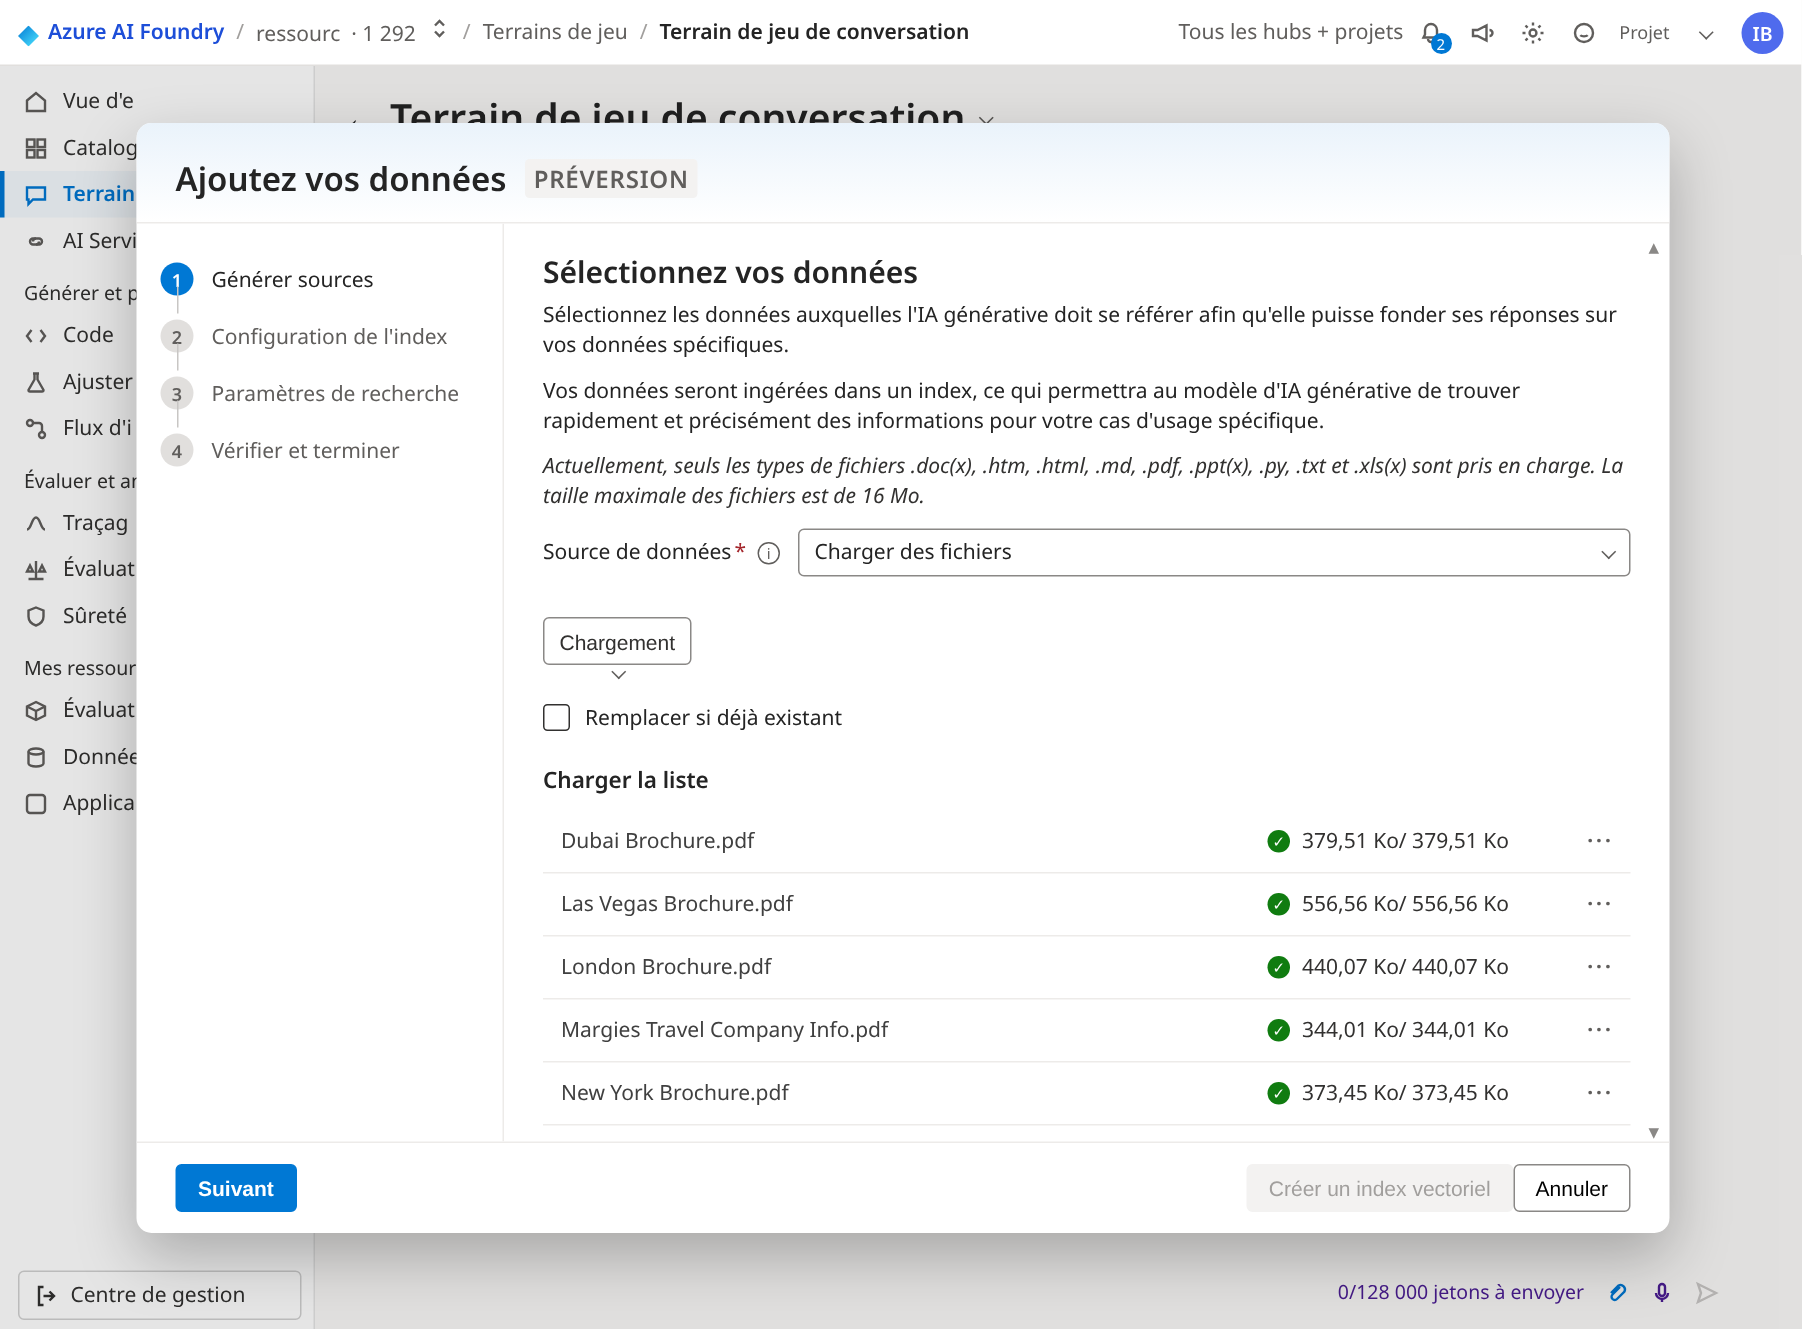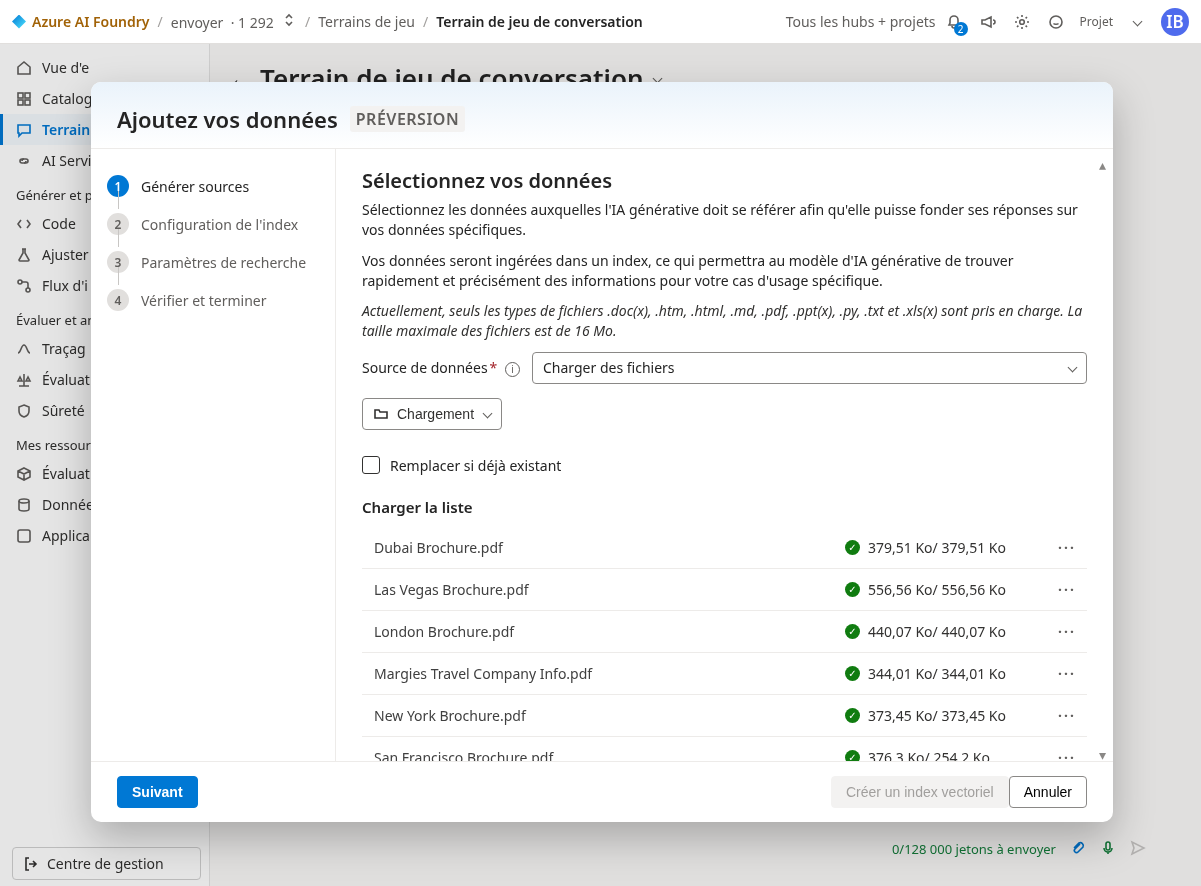--- a/index.html
+++ b/index.html
@@ -20,44 +20,44 @@
     height: 44px;
     display: flex;
     align-items: center;
     padding: 0 12px;
     background: #fff;
     border-bottom: 1px solid #e1dfdd;
     gap: 8px;
   }
   .brand {
     display: flex;
-    align-items: center;
+    align-items: flex-end;
     gap: 6px;
     font-weight: 600;
-    color: #a16207;
+    color: #1d4ed8;
   }
   .brand-logo {
     width: 14px; height: 14px;
     background: linear-gradient(135deg,#0078d4,#50e6ff);
     clip-path: polygon(50% 0,100% 50%,50% 100%,0 50%);
   }
   .crumb-sep { color: #a19f9d; }
   .crumb { color: #605e5c; white-space: nowrap; }
   .crumb.strong { color: #242424; font-weight: 600; }
   .top-spacer { flex: 1; }
   .top-icons { display: flex; align-items: center; gap: 14px; color:#605e5c; }
   .icon-btn { width:20px; height:20px; display:inline-flex; align-items:center; justify-content:center; position:relative; }
   .badge {
     position:absolute; bottom:-4px; right:-4px;
     background:#0078d4; color:#fff; font-size:10px; border-radius:8px;
     min-width:14px; text-align:center; padding:0 3px; line-height:14px;
   }
   .avatar {
     width:28px;height:28px;border-radius:50%;background:#4f6bed;color:#fff;
-    display:flex;align-items:center;justify-content:center;font-size:17px;font-weight:600;
+    display:flex;align-items:center;justify-content:center;font-size:13px;font-weight:600;
   }
   .chev-down { border:solid #605e5c; border-width:0 1.5px 1.5px 0; padding:3px; transform:rotate(45deg); display:inline-block; }
 
   
   .sidebar {
     position:absolute; top:44px; left:0; bottom:0; width:210px;
     background:#fff; border-right:1px solid #e5e5e5;
     padding:8px 0 0 0;
     font-size:14px; color:#323130;
     overflow:hidden;
@@ -155,21 +155,21 @@
 
   .select {
     flex:1; height:32px; border:1px solid #8a8886; border-radius:4px;
     display:flex; align-items:center; justify-content:space-between;
     padding:0 10px; background:#fff;
   }
 
   .upload-btn {
     height:32px; border:1px solid #8a8886; border-radius:4px; background:#fff;
     display:inline-flex; align-items:center; gap:8px; padding:0 10px;
-    font-size:14px; color:#323130;
+    font-size:14px; color:#323130;flex-direction:column;
   }
 
   .checkbox-row { display:flex; align-items:center; gap:10px; margin:26px 0 22px; }
   .checkbox { width:18px;height:18px;border:1px solid #323130;border-radius:3px; }
 
   .list-title { font-weight:600; font-size:15px; margin-bottom:10px; }
   .file-row {
     display:flex; align-items:center; padding:11px 8px 11px 12px;
     border-bottom:1px solid #edebe9;
   }
@@ -185,22 +185,22 @@
   .modal-footer .spacer { flex:1; }
   .btn {
     height:32px; padding:0 14px; border-radius:4px; border:1px solid #8a8886;
     background:#fff; font-size:14px; display:inline-flex; align-items:center;
   }
   .btn.primary { background:#0078d4; border-color:#0078d4; color:#fff; font-weight:600; }
   .btn.disabled { background:#f3f2f1; color:#a19f9d; border-color:#f3f2f1; }
 
   
   .chat-footer {
-    position:absolute; right:55px; bottom:28px; color:#15803d;
-    display:flex; align-items:flex-start; gap:14px; font-size:13px;
+    position:absolute; right:55px; bottom:16px; color:#4c1d95;
+    display:flex; align-items:flex-end; gap:14px; font-size:13px;
   }
   .send-icon { color:#c8c6c4; }
 
   
   svg { width:16px; height:16px; stroke:currentColor; fill:none; stroke-width:1.6; }
 
   
   .scroll-hint-up, .scroll-hint-down {
     position:absolute; right:4px; width:10px; height:10px; color:#8a8886;
   }
@@ -210,21 +210,21 @@
 </head>
 <body>
 
 <div class="topbar">
   <div class="brand">
     <span class="brand-logo"></span>
     <span>Azure AI Foundry</span>
   </div>
   <span class="crumb-sep">/</span>
   <span class="crumb">
-    <span>envoyer</span>
+    <span>ressourc</span>
     &nbsp;·&nbsp;<span>1 292</span>
     &nbsp;<svg viewBox="0 0 16 16">
         <path d="M5 6l3-3 3 3M5 10l3 3 3-3"></path>
       </svg>
   </span>
   <span class="crumb-sep">/</span>
   <span class="crumb">Terrains de jeu</span>
   <span class="crumb-sep">/</span>
   <span class="crumb strong">Terrain de jeu de conversation</span>
 

